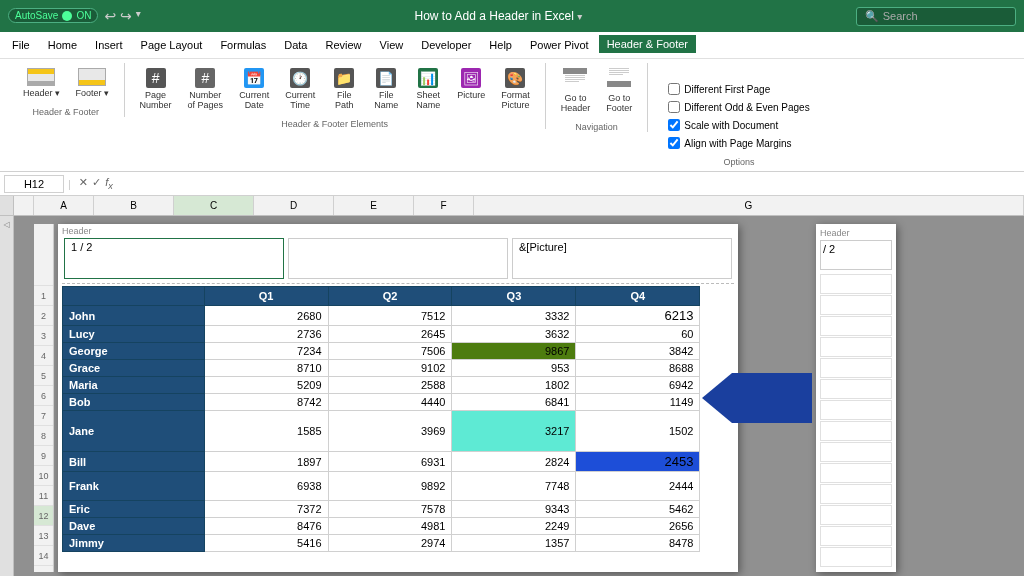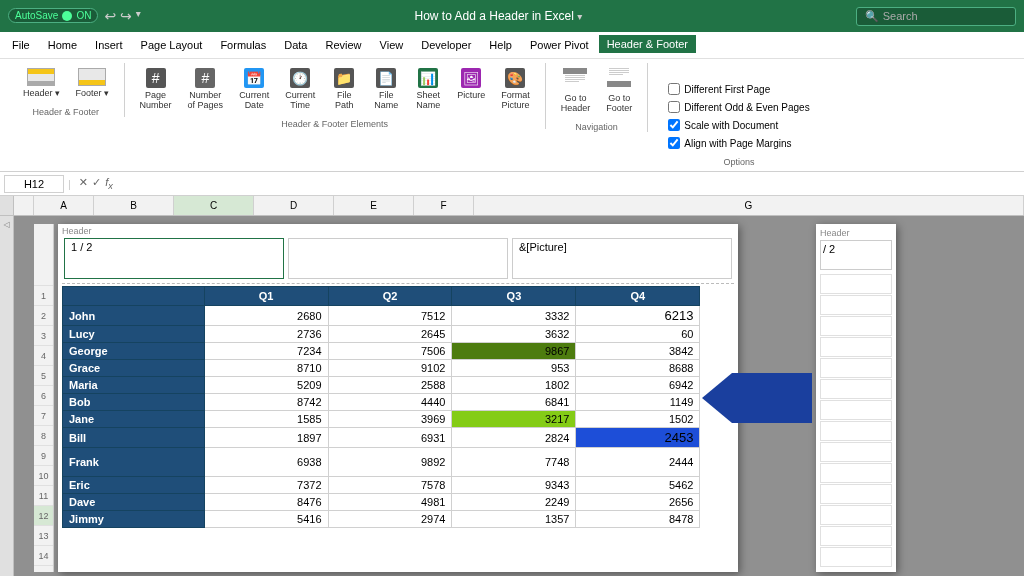--- a/index.html
+++ b/index.html
@@ -510,21 +510,21 @@
                     <td style="background: rgb(31, 78, 121); color: white; font-weight: bold; padding: 2px 6px; border: 1px solid rgb(21, 67, 96); font-size: 11px;">Bob</td>
                     <td style="text-align: right; padding: 2px 6px; border: 1px solid rgb(208, 208, 208); font-size: 11px; background: rgb(255, 255, 255);">8742</td>
                     <td style="text-align: right; padding: 2px 6px; border: 1px solid rgb(208, 208, 208); font-size: 11px; background: rgb(255, 255, 255);">4440</td>
                     <td style="text-align: right; padding: 2px 6px; border: 1px solid rgb(208, 208, 208); font-size: 11px; background: rgb(255, 255, 255);">6841</td>
                     <td style="text-align: right; padding: 2px 6px; border: 1px solid rgb(208, 208, 208); font-size: 11px; background: rgb(255, 255, 255);">1149</td>
                   </tr>
                   <tr>
                     <td style="background: rgb(31, 78, 121); color: white; font-weight: bold; padding: 2px 6px; border: 1px solid rgb(21, 67, 96); font-size: 11px;">Jane</td>
                     <td style="text-align: right; padding: 2px 6px; border: 1px solid rgb(208, 208, 208); font-size: 11px; background: rgb(255, 255, 255);">1585</td>
                     <td style="text-align: right; padding: 2px 6px; border: 1px solid rgb(208, 208, 208); font-size: 11px; background: rgb(255, 255, 255);">3969</td>
-                    <td style="text-align: right; padding: 2px 6px; border: 1px solid rgb(208, 208, 208); font-size: 11px; background: #84cc16;">3217</td>
+                    <td style="text-align: right; padding: 14px 6px; border: 1px solid rgb(208, 208, 208); font-size: 11px; background: #5eead4;">3217</td>
                     <td style="text-align: right; padding: 2px 6px; border: 1px solid rgb(208, 208, 208); font-size: 11px; background: rgb(255, 255, 255);">1502</td>
                   </tr>
                   <tr>
                     <td style="background: rgb(31, 78, 121); color: white; font-weight: bold; padding: 2px 6px; border: 1px solid rgb(21, 67, 96); font-size: 11px;">Bill</td>
                     <td style="text-align: right; padding: 2px 6px; border: 1px solid rgb(208, 208, 208); font-size: 11px; background: rgb(255, 255, 255);">1897</td>
                     <td style="text-align: right; padding: 2px 6px; border: 1px solid rgb(208, 208, 208); font-size: 11px; background: rgb(255, 255, 255);">6931</td>
                     <td style="text-align: right; padding: 2px 6px; border: 1px solid rgb(208, 208, 208); font-size: 11px; background: rgb(255, 255, 255);">2824</td>
                     <td style="text-align: right; padding: 2px 6px; border: 1px solid rgb(208, 208, 208); font-size: 13px; background: #1d4ed8;">2453</td>
                   </tr>
                   <tr>

